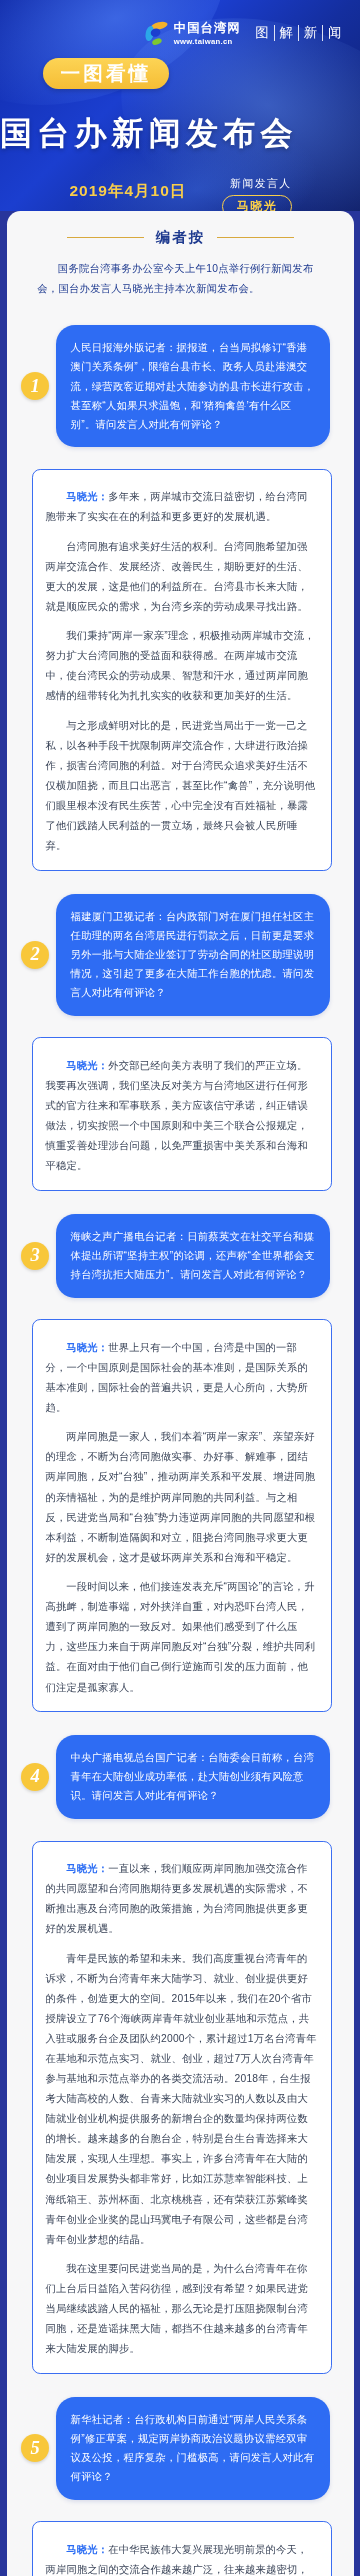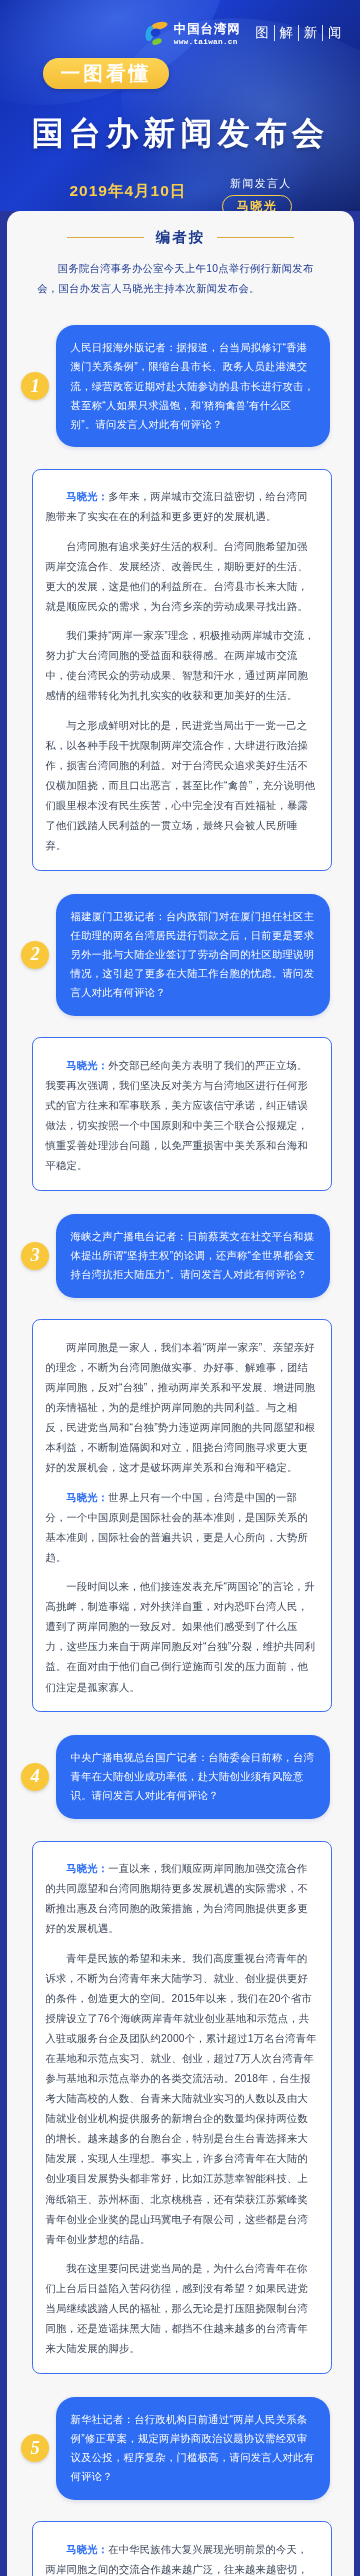--- a/index.html
+++ b/index.html
@@ -32,41 +32,41 @@
   }
   .wave3 {
     width: 268px; height: 134px; left: 62px; bottom: -46px;
     background: radial-gradient(ellipse at 50% 50%, rgba(70,120,240,.45), rgba(70,120,240,0) 65%);
     transform: rotate(-10deg); border-radius: 50%;
   }
   .brand-row {
     position: absolute; top: 19.6px; right: 14.4px;
     display: flex; align-items: center; gap: 9.3px;
   }
-  .logo { display: flex; align-items: center; gap: 4.1px; font-family: Liberation Mono, monospace; }
+  .logo { display: flex; align-items: center; gap: 4.1px; }
   .logo-text .cn { color: #fff; font-weight: bold; font-size: 12.4px; letter-spacing: 1px; }
   .logo-text .url { color: #fff; font-weight: bold; font-size: 7.7px; letter-spacing: 0.3px; }
   .series { display: flex; align-items: center; }
   .series .ch {
     color: #fff; font-size: 13.4px; padding: 0 5.2px; line-height: 15.5px;
   }
   .series .sep { width: 0.5px; height: 15.5px; background: rgba(255,255,255,.85); }
 
   .badge {
     position: absolute; left: 43px; top: 58px;
     min-width: 103px; height: 31px; padding: 0 17.5px;
     background: linear-gradient(180deg, #fdd455, #f5bd35);
     border-radius: 16.5px;
     color: #fff; font-size: 19.6px; font-weight: bold; letter-spacing: 3.1px;
     display: flex; align-items: center; justify-content: center;
     box-shadow: 0 2.1px 5.2px rgba(0,0,0,.18);
   }
   .page-title {
     position: absolute; left: 0; right: 0; top: 112px;
-    text-align: center;
+    text-align: left;
     color: #fff; font-size: 32px; font-weight: bold; letter-spacing: 5.2px;
     text-shadow: 0 1.5px 4.1px rgba(0,0,0,.25);
     white-space: nowrap;
   }
   .meta-row {
     position: absolute; left: 0; right: 0; top: 177px;
     display: flex; justify-content: center; align-items: flex-start; gap: 36px;
   }
   .date { color: #f9ce4a; font-size: 15.5px; font-weight: bold; letter-spacing: 1px; padding-top: 4.1px; }
   .speaker-block { display: flex; flex-direction: column; align-items: flex-end; gap: 4.1px; }
@@ -208,22 +208,22 @@
   </section>
 
   <section class="qa-item">
     <div class="q-row">
       <div class="q-num">3</div>
       <div class="q-box">
         <p class="q-text">海峡之声广播电台记者：日前蔡英文在社交平台和媒体提出所谓“坚持主权”的论调，还声称“全世界都会支持台湾抗拒大陆压力”。请问发言人对此有何评论？</p>
       </div>
     </div>
     <div class="a-card">
+            <p><span class="speaker-prefix">马晓光：</span>世界上只有一个中国，台湾是中国的一部分，一个中国原则是国际社会的基本准则，是国际关系的基本准则，国际社会的普遍共识，更是人心所向，大势所趋。</p>
             <p>两岸同胞是一家人，我们本着“两岸一家亲”、亲望亲好的理念，不断为台湾同胞做实事、办好事、解难事，团结两岸同胞，反对“台独”，推动两岸关系和平发展、增进同胞的亲情福祉，为的是维护两岸同胞的共同利益。与之相反，民进党当局和“台独”势力违逆两岸同胞的共同愿望和根本利益，不断制造隔阂和对立，阻挠台湾同胞寻求更大更好的发展机会，这才是破坏两岸关系和台海和平稳定。</p>
-            <p><span class="speaker-prefix">马晓光：</span>世界上只有一个中国，台湾是中国的一部分，一个中国原则是国际社会的基本准则，是国际关系的基本准则，国际社会的普遍共识，更是人心所向，大势所趋。</p>
             <p>一段时间以来，他们接连发表充斥“两国论”的言论，升高挑衅，制造事端，对外挟洋自重，对内恐吓台湾人民，遭到了两岸同胞的一致反对。如果他们感受到了什么压力，这些压力来自于两岸同胞反对“台独”分裂，维护共同利益。在面对由于他们自己倒行逆施而引发的压力面前，他们注定是孤家寡人。</p>
           </div>
   </section>
 
   <section class="qa-item">
     <div class="q-row">
       <div class="q-num">4</div>
       <div class="q-box">
         <p class="q-text">中央广播电视总台国广记者：台陆委会日前称，台湾青年在大陆创业成功率低，赴大陆创业须有风险意识。请问发言人对此有何评论？</p>
       </div>

